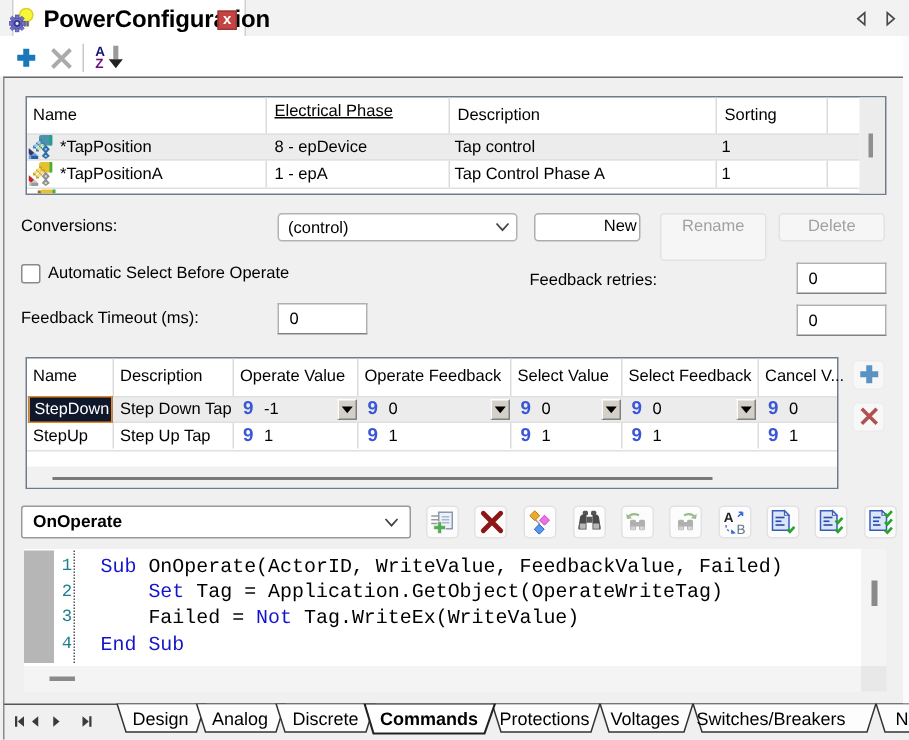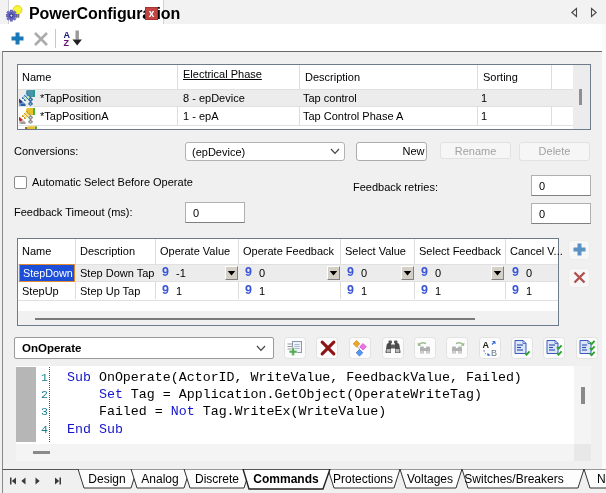--- a/index.html
+++ b/index.html
@@ -134,26 +134,26 @@
     <rect x="0" y="1" width="3" height="2" fill="#8a6a3a"></rect>
     <rect x="2" y="0.3" width="8.5" height="2.7" rx="1.2" fill="#e8c12e"></rect>
     <rect x="10" y="0.3" width="2" height="2.7" fill="#4aae3a"></rect>
   </svg>
 
   <div class="abs" style="left:573px;top:65px;width:17px;height:64px;background:#ececec;"></div>
   <div class="abs" style="left:579px;top:89px;width:3px;height:16px;background:#8f8f8f;"></div>
 
   <div class="lbl" style="left:14px;top:145px;">Conversions:</div>
   <div class="abs" style="left:185px;top:142px;width:160px;height:19px;background:#fff;border:1px solid #b3b3b3;border-radius:3px;box-sizing:border-box;"></div>
-  <div class="lbl" style="left:192px;top:146px;">(epDevice)</div>
+  <div class="lbl" style="left:192px;top:146px;">(control)</div>
   <svg class="abs" style="left:330px;top:148px;" width="10" height="7" viewBox="0 0 10 7">
       <path d="M1 1 L5 5.4 L9 1" fill="none" stroke="#444" stroke-width="1.2"></path>
     </svg>
   <div class="abs" style="left:356px;top:142px;width:71px;height:19px;background:#fff;border:1px solid #adadad;border-radius:3px;box-sizing:border-box;text-align:center;line-height:17px;padding-left:44px;">New</div>
-  <div class="abs" style="left:440px;top:142px;width:71px;height:17px;background:#f6f6f6;border:1px solid #e2e2e2;border-radius:3px;box-sizing:border-box;text-align:center;line-height:17px;color:#a2a2a2;">Rename</div>
+  <div class="abs" style="left:440px;top:142px;width:71px;height:32px;background:#f6f6f6;border:1px solid #e2e2e2;border-radius:3px;box-sizing:border-box;text-align:center;line-height:17px;color:#a2a2a2;">Rename</div>
   <div class="abs" style="left:519px;top:142px;width:71px;height:19px;background:#f6f6f6;border:1px solid #e2e2e2;border-radius:3px;box-sizing:border-box;text-align:center;line-height:17px;color:#a2a2a2;">Delete</div>
 
   <div class="abs" style="left:14px;top:176px;width:13px;height:13px;background:#fff;border:1px solid #8a8a8a;border-radius:2px;box-sizing:border-box;"></div>
   <div class="lbl" style="left:32px;top:176px;">Automatic Select Before Operate</div>
   <div class="lbl" style="left:353px;top:180.5px;">Feedback retries:</div>
   <div class="abs" style="left:531px;top:175px;width:60px;height:21px;background:#fff;border:1px solid #b0b0b0;border-bottom:1px solid #808080;box-sizing:border-box;"></div>
   <div class="lbl" style="left:539px;top:179.5px;">0</div>
 
   <div class="lbl" style="left:14px;top:205.5px;">Feedback Timeout (ms):</div>
   <div class="abs" style="left:185px;top:202px;width:60px;height:21px;background:#fff;border:1px solid #b0b0b0;border-bottom:1px solid #808080;box-sizing:border-box;"></div>
@@ -170,21 +170,21 @@
   <div class="lbl" style="left:419px;top:245px;">Select Feedback</div>
   <div class="lbl" style="left:510px;top:245px;">Cancel V...</div>
   <div class="abs" style="left:75px;top:239px;width:1px;height:60px;background:#dcdcdc;"></div>
   <div class="abs" style="left:155px;top:239px;width:1px;height:60px;background:#dcdcdc;"></div>
   <div class="abs" style="left:238px;top:239px;width:1px;height:60px;background:#dcdcdc;"></div>
   <div class="abs" style="left:340px;top:239px;width:1px;height:60px;background:#dcdcdc;"></div>
   <div class="abs" style="left:414px;top:239px;width:1px;height:60px;background:#dcdcdc;"></div>
   <div class="abs" style="left:505px;top:239px;width:1px;height:60px;background:#dcdcdc;"></div>
 
   <div class="abs" style="left:18px;top:264px;width:540px;height:18px;background:#ececec;border-top:1px solid #e0e0e0;border-bottom:1px solid #e0e0e0;box-sizing:border-box;"></div>
-  <div class="abs" style="left:19px;top:264px;width:56px;height:18px;background:#1d4ed8;border:1px solid #e0892f;box-sizing:border-box;color:#fff;padding-left:3px;line-height:16px;font-size:10.8px;">StepDown</div>
+  <div class="abs" style="left:19px;top:264px;width:56px;height:18px;background:#0f172a;border:1px solid #e0892f;box-sizing:border-box;color:#fff;padding-left:3px;line-height:16px;font-size:10.8px;">StepDown</div>
   <div class="lbl" style="left:80px;top:267px;">Step Down Tap</div>
   <div class="lbl" style="left:162px;top:264.5px;color:#3a55d8;font-weight:bold;font-size:12.5px;">9</div>
   <div class="lbl" style="left:176px;top:267px;">-1</div>
   <div class="abs" style="left:225px;top:266px;width:13px;height:14px;background:#d4d0c8;border:1px solid #808080;border-top-color:#fff;border-left-color:#fff;box-sizing:border-box;"><svg width="11" height="12" viewBox="0 0 11 12">
         <path d="M1.8 4 h7.4 l-3.7 4.5 Z" fill="#000"></path>
       </svg></div>
   <div class="lbl" style="left:245px;top:264.5px;color:#3a55d8;font-weight:bold;font-size:12.5px;">9</div>
   <div class="lbl" style="left:259px;top:267px;">0</div>
   <div class="abs" style="left:327px;top:266px;width:13px;height:14px;background:#d4d0c8;border:1px solid #808080;border-top-color:#fff;border-left-color:#fff;box-sizing:border-box;"><svg width="11" height="12" viewBox="0 0 11 12">
         <path d="M1.8 4 h7.4 l-3.7 4.5 Z" fill="#000"></path>

